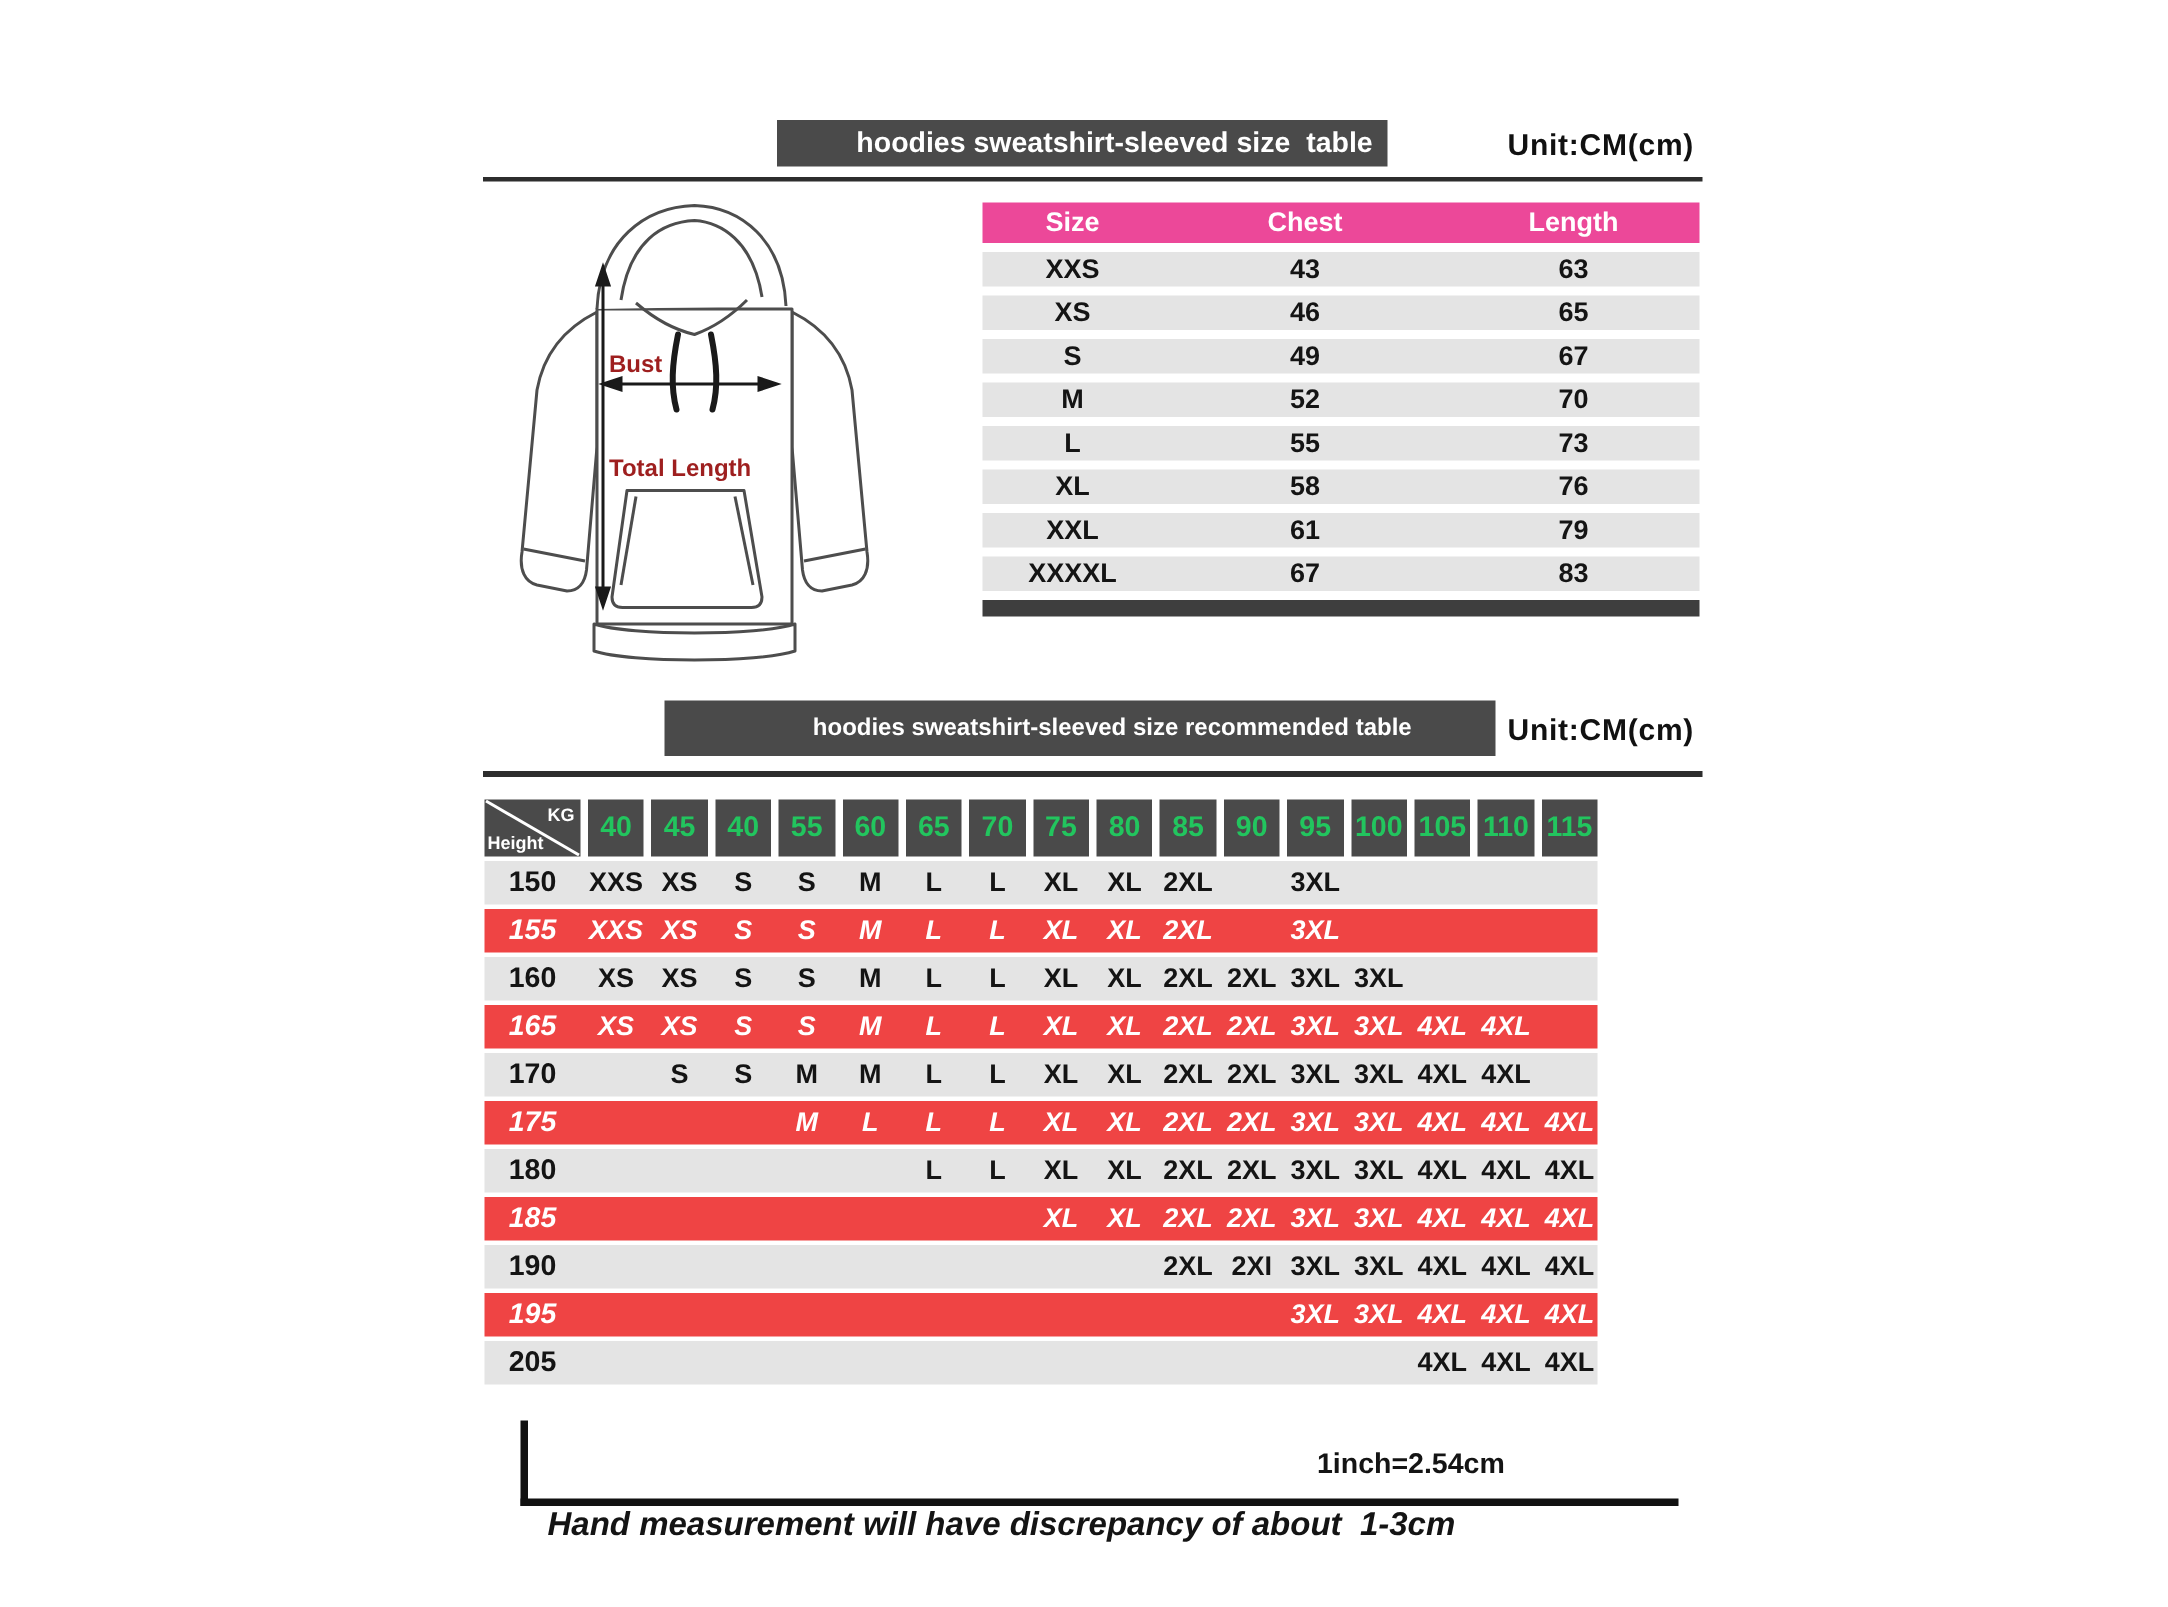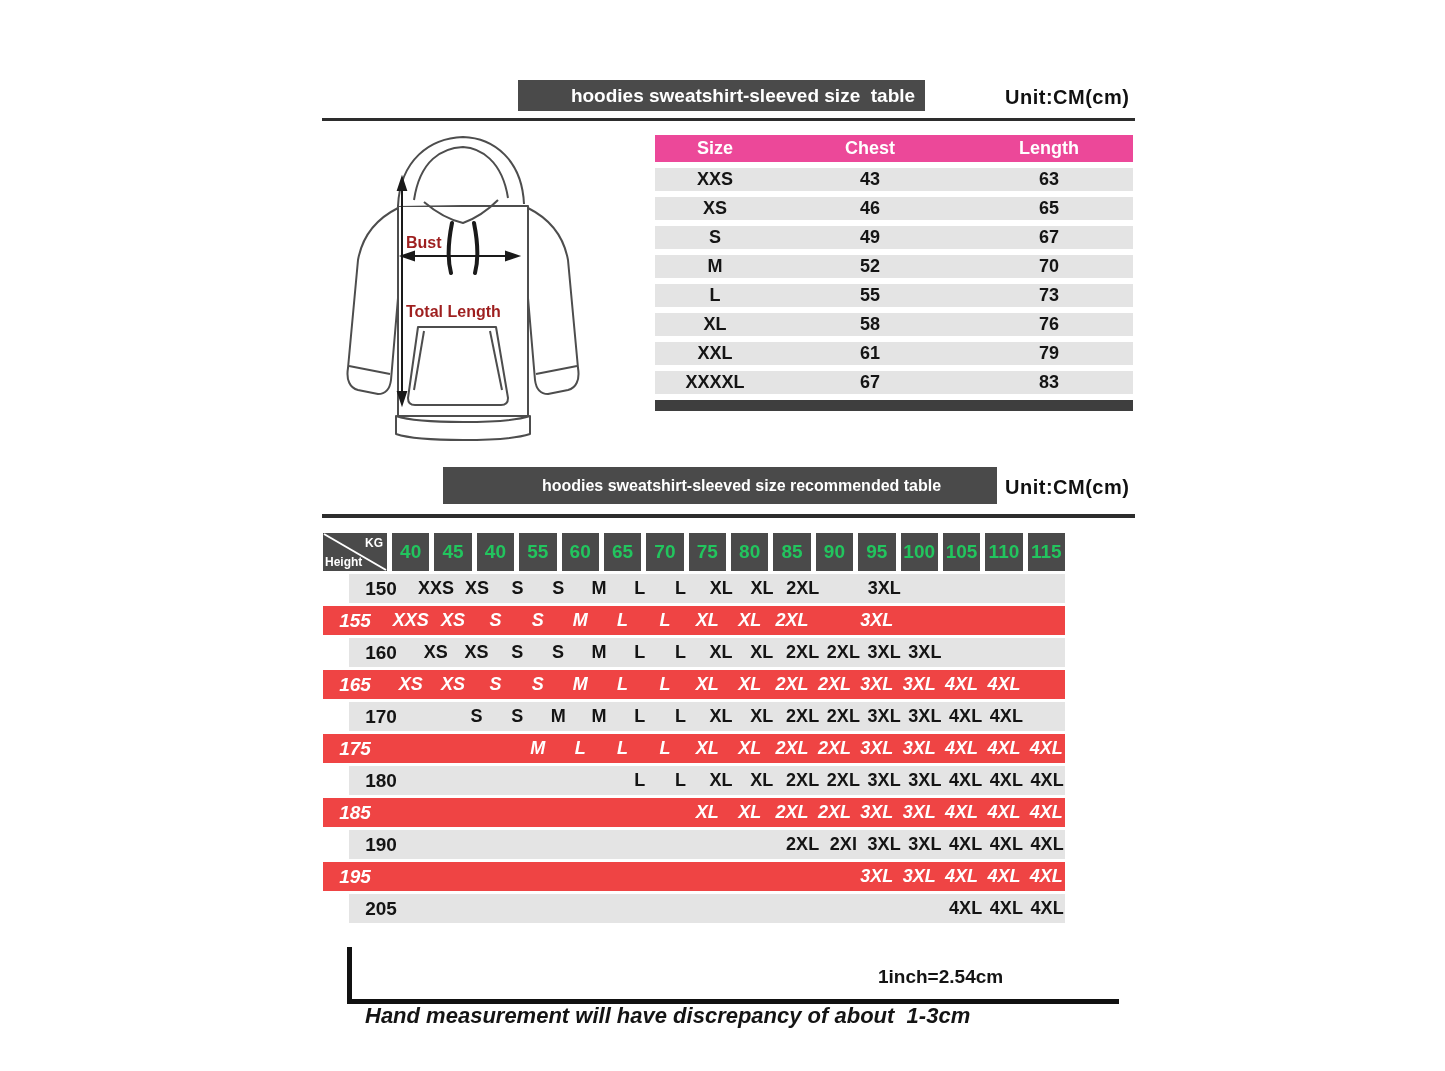--- a/index.html
+++ b/index.html
@@ -32,21 +32,21 @@
   .sbottom { height:11px; margin-top:6px; background:#3e3e3e; }
 
   
   .matrix { left:323px; top:533px; width:742px; }
   .mgrid { display:grid; grid-template-columns:64px repeat(16,1fr); column-gap:5px; text-align:center; }
   .mheader { height:38px; }
   .corner { position:relative; background:#4a4a4a; height:38px; }
   .wbox { background:#4a4a4a; color:#22c55e; font-size:19px; line-height:38px; }
   .mrow { height:29px; line-height:29px; margin-top:3px; font-size:18px; }
   .mrow .hcell { font-size:19px; }
-  .mrow.light { background:#e4e4e4; color:#141414;margin-left:26px; }
+  .mrow.light { background:#e4e4e4; color:#141414; }
   .mrow.dark { background:#ef4444; color:#ffffff;font-style:italic; }
 
   
   .foot-vline { left:347px; top:947px; width:5px; height:57px; background:#111; }
   .foot-hline { left:347px; top:999px; width:772px; height:5px; background:#111; }
   .foot-note { left:365px; top:1003px; font-size:22px; white-space:pre-wrap;font-style:italic; }
   .foot-conv { left:878px; top:966px; font-size:19px; }
 
   svg text { font-family:"Liberation Sans","DejaVu Sans",sans-serif; font-weight:bold; }
 </style>

